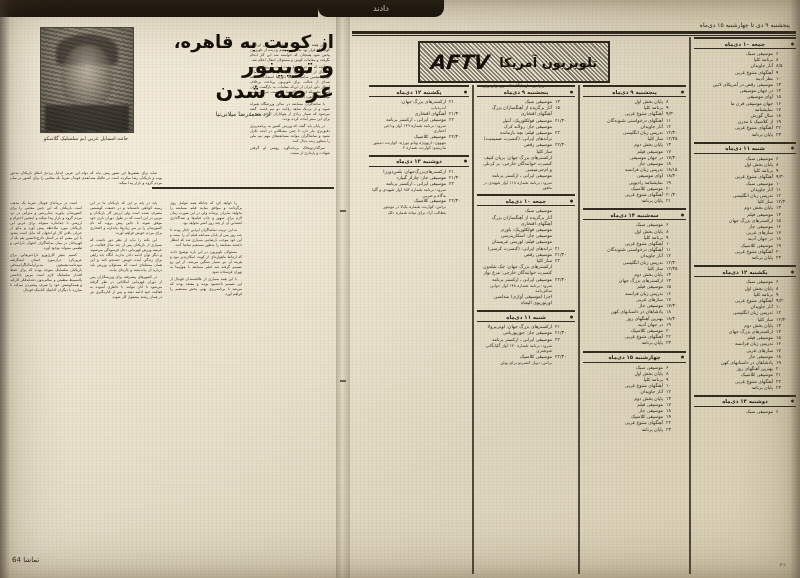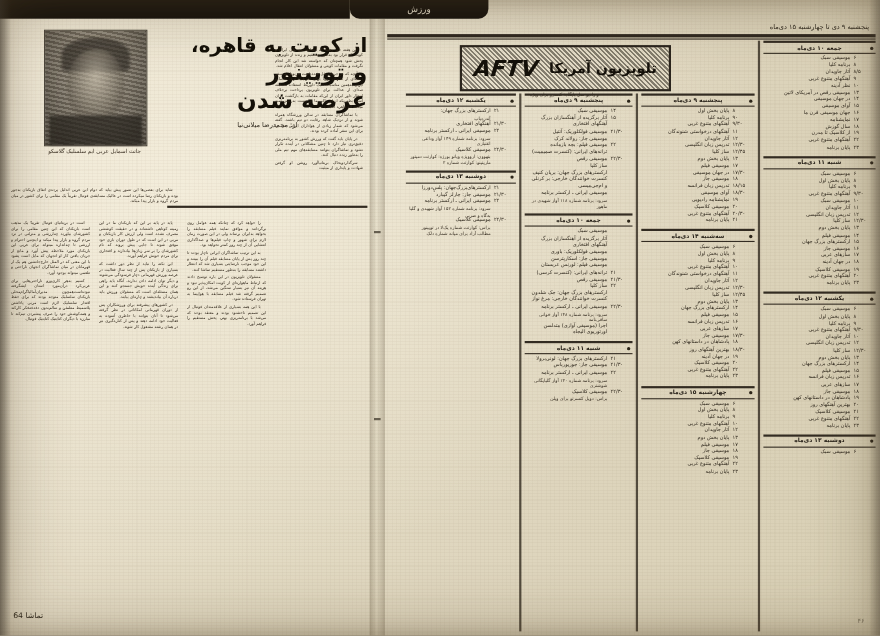--- a/index.html
+++ b/index.html
@@ -190,21 +190,21 @@
   .row .n{flex:1;text-align:right;}
   .row .n .sub{display:block;font-size:4.1px;line-height:5.4px;color:#3a3125;}
 </style>
 </head>
 <body>
 
 <div id="page">
 
   <div id="topbar-left"></div>
   <div id="section-tab">
-    <span>ورزش</span>
+    <span>دادند</span>
   </div>
 
   <div id="article">
 
     <div id="photo">
       <div class="hair"></div>
       <div class="face"></div>
       <div class="suit"></div>
     </div>
     <div id="photo-caption">جانت اسمایل عربی ایم

